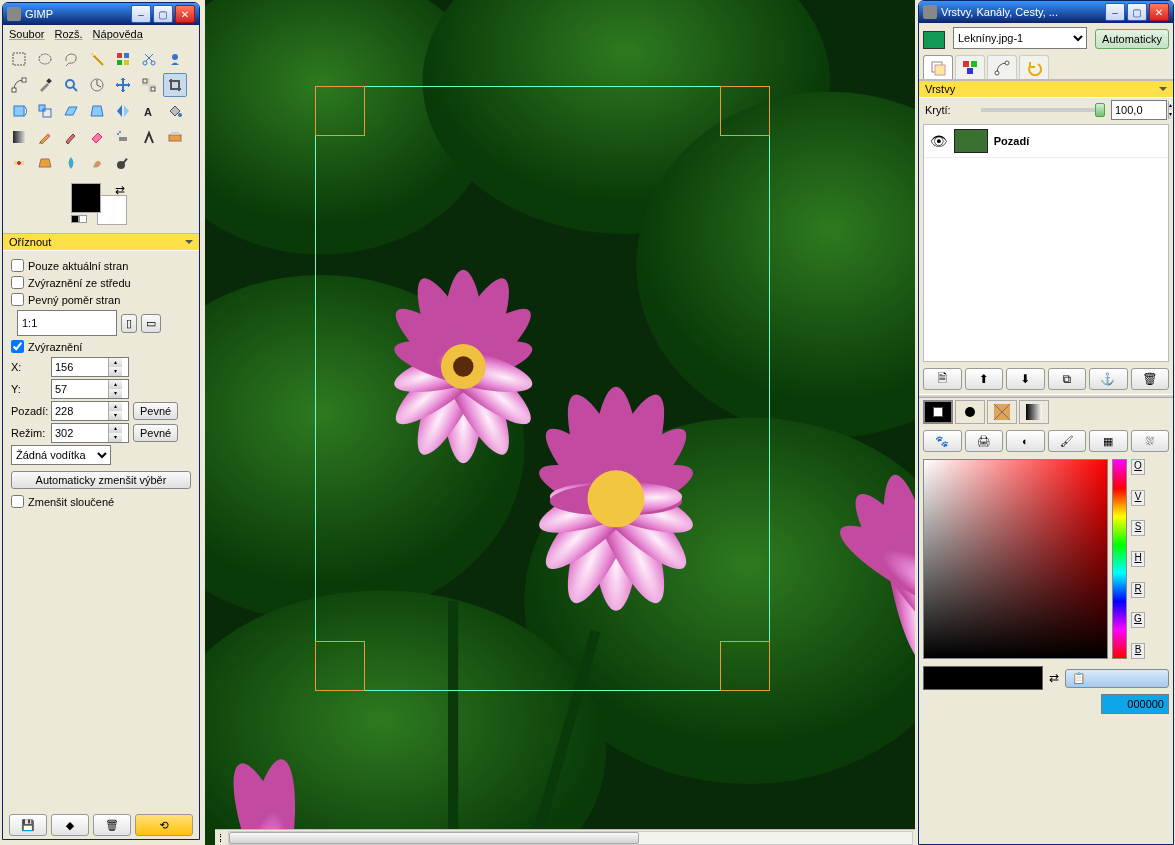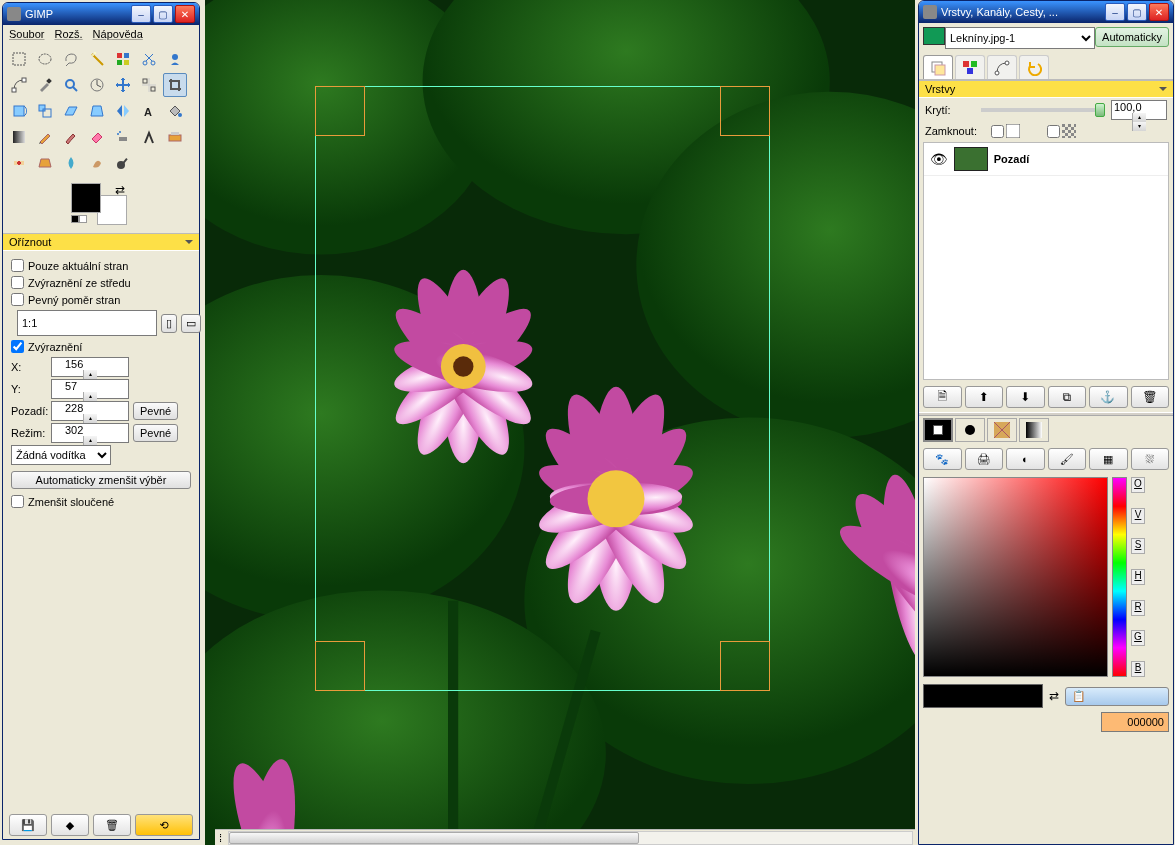--- a/index.html
+++ b/index.html
@@ -30,42 +30,42 @@
 
 .section-title { background: #fde047; padding: 2px 6px; border-top: 1px solid #bbb; border-bottom: 1px solid #fff; display: flex; align-items: center; }
 .section-title span.t { flex: 1; }
 .tri { width: 0; height: 0; border: 4px solid transparent; border-top-color: #555; margin-top: 3px; }
 
 .options { padding: 4px 8px; }
 .chkrow { display: flex; align-items: center; gap: 4px; margin: 4px 0; }
 .chkrow input[type=checkbox] { width: 13px; height: 13px; }
 .inputrow { display: flex; align-items: center; gap: 4px; margin: 2px 0; }
 .inputrow label { width: 36px; }
-.numinput { display: flex; align-items: center; border: 1px solid #7a7a7a; background: #fff; height: 20px; width: 78px; flex-direction: column; }
+.numinput { display: flex; align-items: center; border: 1px solid #7a7a7a; background: #fff; height: 20px; width: 78px; }
 .numinput input { border: 0; width: 56px; padding: 0 3px; background: transparent; }
 .spinbtns { display: flex; flex-direction: column; width: 14px; }
 .spinbtns div { height: 9px; background: linear-gradient(#f5f5f5,#d5d5d5); border-left: 1px solid #aaa; font-size: 6px; text-align: center; line-height: 8px; cursor: pointer; }
 .btn { border: 1px solid #888; background: linear-gradient(#fafafa,#e0e0e0); border-radius: 3px; padding: 2px 6px; cursor: pointer; }
-.wideinput { border: 1px solid #7a7a7a; background: #fff; height: 20px; width: 140px; padding: 12px 4px; }
+.wideinput { border: 1px solid #7a7a7a; background: #fff; height: 20px; width: 100px; padding: 12px 4px; }
 select.combo { border: 1px solid #7a7a7a; background: #fff; height: 20px; }
 
 .bottom-btns { position: absolute; bottom: 3px; left: 0; right: 0; display: flex; gap: 4px; padding: 0 6px; }
 .bottom-btns .sbtn { flex: 0 0 38px; height: 22px; border: 1px solid #999; background: linear-gradient(#fff,#e3e3e3); border-radius: 3px; display: flex; align-items: center; justify-content: center; cursor: pointer; }
 .bottom-btns .sbtn.accent { background: linear-gradient(#ffe27a,#ffc107); flex: 1; margin-left: auto; }
 
 .canvas { position: absolute; left: 205px; top: 0; width: 710px; height: 845px; overflow: hidden; background: #0a4010; }
 .lily-bg { width: 100%; height: 100%; display: block; }
 .crop-overlay { position: absolute; border: 1px solid #66ffcc; }
 .crop-handle { position: absolute; width: 50px; height: 50px; border: 1px solid #e99b3b; }
 .hscroll { position: absolute; left: 10px; right: 0; bottom: 0; height: 16px; background: #ece9d8; border-top: 1px solid #bbb; display: flex; align-items: center; }
 .hscroll .track { flex: 1; height: 14px; background: #f3f2ec; border: 1px solid #ccc; margin: 0 2px; position: relative; }
 .hscroll .thumb { position: absolute; left: 0; width: 60%; top: 0; bottom: 0; background: linear-gradient(#f8f8f8,#d2d2d2); border: 1px solid #aaa; border-radius: 2px; }
 
 .right { left: 918px; top: 0; width: 256px; height: 845px; }
-.imgselect { display: flex; gap: 0; padding: 4px; align-items: flex-start; }
+.imgselect { display: flex; gap: 8px; padding: 4px; align-items: flex-end; }
 .imgselect .thumb { width: 22px; height: 18px; background: #195; border:1px solid #333; }
 .imgselect select { flex: 1; height: 22px; border: 1px solid #7a7a7a; background: #fff; }
 .imgselect .auto { border: 1px solid #6a6; background: linear-gradient(#e3f2e3,#c3e2c3); padding: 3px 6px; border-radius: 3px; cursor: pointer; }
 
 .tabstrip { display: flex; gap: 2px; padding: 2px 4px 0; border-bottom: 1px solid #bbb; }
 .tabstrip .tab { width: 30px; height: 24px; display: flex; align-items: center; justify-content: center; border: 1px solid #ccc; border-bottom: none; border-radius: 3px 3px 0 0; background: #f1f1ee; cursor: pointer; }
 .tabstrip .tab.active { background: #fff; border-color: #999; }
 
 .proprow { display: flex; align-items: center; gap: 6px; padding: 2px 6px; }
 .proprow label { width: 50px; }
@@ -84,21 +84,21 @@
 .palette-tabs .pt { width: 30px; height: 24px; border: 1px solid #aaa; display:flex;align-items:center;justify-content:center; cursor: pointer; }
 .palette-btns { display: flex; gap: 3px; padding: 4px; }
 .palette-btns .pbtn { flex:1; height: 22px; border: 1px solid #999; background: linear-gradient(#fff,#e3e3e3); border-radius: 3px; display:flex; align-items:center; justify-content:center; cursor:pointer; }
 .colorpicker { margin: 3px 4px; display: flex; gap: 4px; }
 .sv-area { width: 185px; height: 200px; background: linear-gradient(to bottom, rgba(0,0,0,0), #000), linear-gradient(to right, #fff, #f00); border: 1px solid #888; }
 .hue-bar { width: 15px; height: 200px; background: linear-gradient(to bottom, #f0f,#f00,#ff0,#0f0,#0ff,#00f,#f0f,#f00); border: 1px solid #888; }
 .hue-labels { display: flex; flex-direction: column; justify-content: space-between; height: 200px; }
 .hue-labels div { width: 14px; height: 16px; font-size: 10px; text-decoration: underline; text-align: center; border: 1px solid #aaa; background:#eee; cursor:pointer; }
 .current-color { display: flex; gap: 6px; padding: 4px; align-items: center; }
 .current-color .cswatch { width: 120px; height: 24px; background: #000; border: 1px solid #666; }
-.hexinput { border: 1px solid #7a7a7a; background: #fdba74; height: 20px; width: 68px; padding: 0 4px; text-align: right; }
+.hexinput { border: 1px solid #7a7a7a; background: #0ea5e9; height: 20px; width: 68px; padding: 0 4px; text-align: right; }
 
 .divider { height: 4px; background: #d4d0c8; border-top: 1px solid #fff; border-bottom: 1px solid #aaa; cursor: ns-resize; }
 
 </style>
 </head>
 <body>
 
 <div class="canvas">
   <svg class="lily-bg" viewBox="0 0 710 830" preserveAspectRatio="xMidYMid slice">
     <defs>
@@ -580,41 +580,20 @@
         <div class="knob"></div>
       </div>
       <div class="numinput" style="width:56px">
         <input value="100,0" style="">
         <div class="spinbtns">
           <div>▴</div>
           <div>▾</div>
         </div>
       </div>
     </div>
-  <div class="proprow">
-      <label style="width:60px">Zamknout:</label>
-    <label style="display:flex;align-items:center;gap:2px">
-        <input type="checkbox" style="">
-        <svg width="14" height="14">
-          <rect width="14" height="14" fill="#fff" stroke="#555"></rect>
-        </svg>
-      </label>
-    <label style="display:flex;align-items:center;gap:2px">
-        <input type="checkbox" style="">
-        <svg width="14" height="14">
-          <rect width="14" height="14" fill="url(#ck)"></rect>
-          <defs>
-            <pattern id="ck" width="6" height="6" patternUnits="userSpaceOnUse">
-              <rect width="3" height="3" fill="#888"></rect>
-              <rect x="3" y="3" width="3" height="3" fill="#888"></rect>
-            </pattern>
-          </defs>
-        </svg>
-      </label>
-  </div>
   <div class="layerlist">
     <div class="layer-row">
       <span class="eye">👁</span>
       <div class="lthumb"></div>
       <span class="lname">Pozadí</span>
     </div>
   </div>
   <div class="layer-btns">
     <div class="lb">🗎</div>
     <div class="lb">⬆</div>

